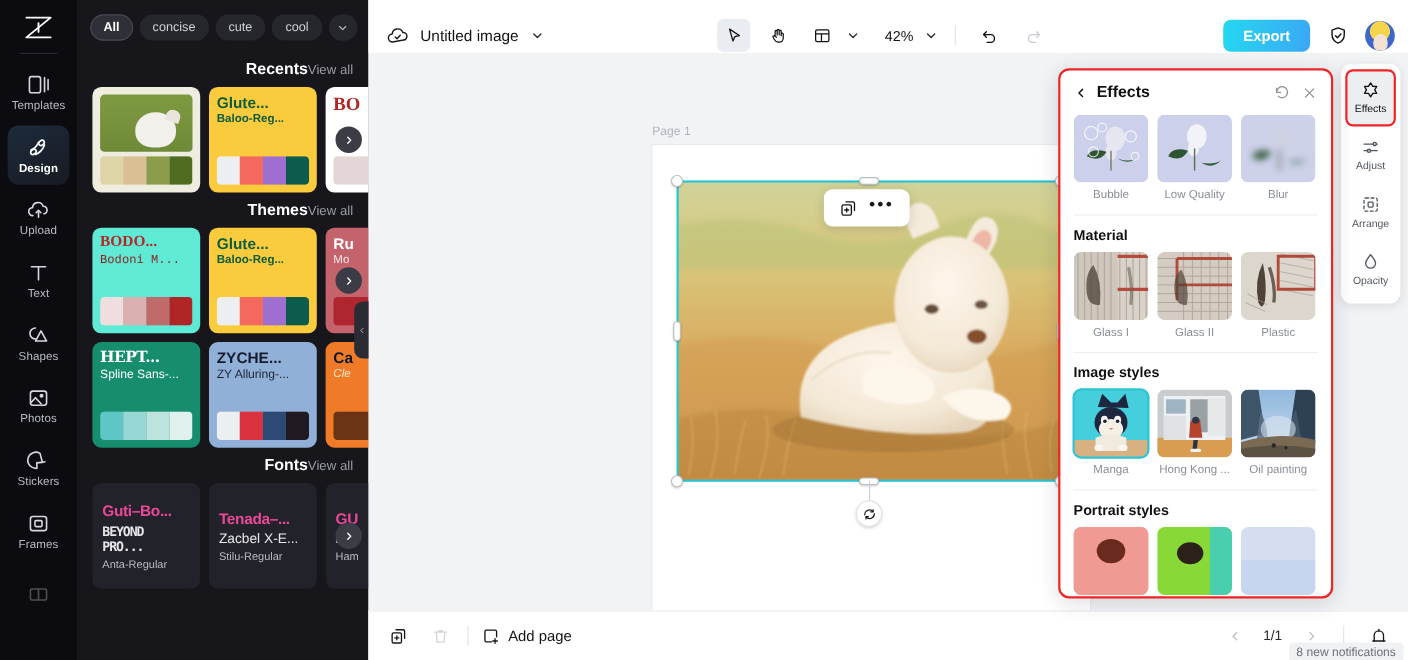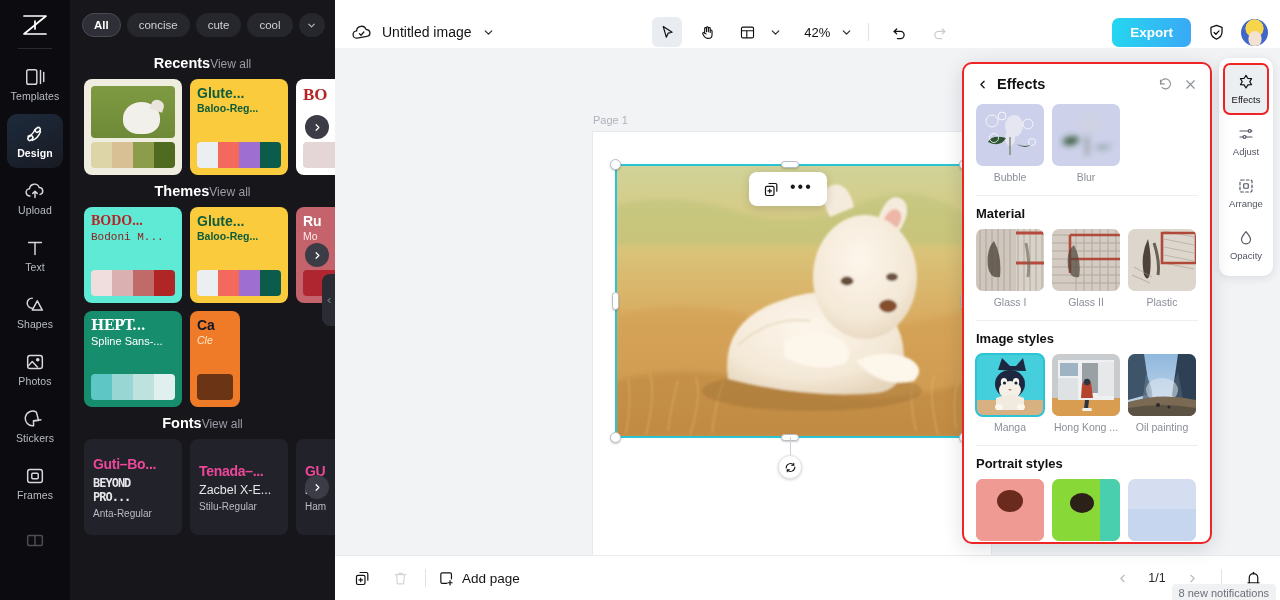--- a/index.html
+++ b/index.html
@@ -35,21 +35,21 @@
   .chip {
     background:#26262d; color:#cfd1d6; font-size:11.5px; border-radius:13px;
     padding:5px 11px; white-space:nowrap; cursor:pointer; border:1px solid transparent;
   }
   .chip.active { background:#2f2f38; color:#fff; font-weight:bold; border-color:#4a4a55; }
   .chip-more {
     width:28px; height:24px; border-radius:12px; background:#26262d;
     display:flex; align-items:center; justify-content:center; cursor:pointer; margin-left:auto;
   }
   .sec-head {
-    display:flex; justify-content:center; align-items:baseline;
+    display:flex; justify-content:flex-end; align-items:baseline;
     padding:8px 14px 8px 14px;
   }
   .sec-title { color:#fff; font-size:14.5px; font-weight:bold; }
   .sec-viewall { color:#9a9da6; font-size:12px; cursor:pointer; }
   .row { display:flex; gap:8px; padding:0 0 0 14px; position:relative; }
   .card { width:98px; height:96px; border-radius:8px; overflow:hidden; flex:0 0 98px; cursor:pointer; position:relative; }
   .card.crop { flex:0 0 50px; width:50px; }
   .tpl { padding:7px; display:flex; flex-direction:column; justify-content:space-between; height:100%; }
   .tpl-img { height:52px; border-radius:4px; background:#79913f; overflow:hidden; position:relative; }
   .swatches { display:flex; height:26px; border-radius:4px; overflow:hidden; }
@@ -379,20 +379,34 @@
         <div class="tpl">
           <div>
             <div class="tpl-t1" style="color:#fff;font-family:'DejaVu Serif',serif;letter-spacing:-.5px">HEPT...</div>
             <div class="tpl-t2" style="color:#fff;font-weight:normal;font-size:11px">Spline Sans-...</div>
           </div>
           <div class="swatches">
             <i style="background:#5fc6c6"></i>
               <i style="background:#97d6d3"></i>
               <i style="background:#bee2de"></i>
               <i style="background:#dff0ee"></i>
+          </div>
+        </div>
+      </div>
+      <div class="card" style="background:#91b0d8">
+        <div class="tpl">
+          <div>
+            <div class="tpl-t1" style="color:#151a2e">ZYCHE...</div>
+            <div class="tpl-t2" style="color:#1b2236;font-weight:normal;font-size:11px">ZY Alluring-...</div>
+          </div>
+          <div class="swatches">
+            <i style="background:#eceff1"></i>
+              <i style="background:#d9333f"></i>
+              <i style="background:#2d4a74"></i>
+              <i style="background:#211a22"></i>
           </div>
         </div>
       </div>
       <div class="card crop" style="background:#ef7b28">
         <div class="tpl">
           <div>
             <div class="tpl-t1" style="color:#0f172a">Ca</div>
             <div class="tpl-t2" style="color:#ffe9c9;font-weight:normal;font-style:italic">Cle</div>
           </div>
           <div class="swatches">
@@ -695,20 +709,35 @@
                   <circle cx="18" cy="34" r="4.5"></circle>
                   <circle cx="56" cy="38" r="3.5"></circle>
               </g>
             </svg>
           </div>
           <div class="fx-cap">Bubble</div>
         </div>
         <div class="fx-item">
           <div class="fx-thumb">
             <svg width="68" height="62" viewBox="0 0 68 62">
+              <rect width="68" height="62" fill="#ccd0ea"></rect>
+              <g fill="#f2f2f8">
+                  <ellipse cx="36" cy="20" rx="9" ry="11"></ellipse>
+                  <ellipse cx="33" cy="31" rx="5" ry="7"></ellipse>
+                </g>
+              <path d="M28 33 q-14 -4 -18 5 q12 6 18 -5z" fill="#2e5431"></path>
+              <path d="M40 44 q12 2 18 -2 q-8 8 -18 2z" fill="#2f5a34"></path>
+              <path d="M34 31 v20" stroke="#5f6f52" stroke-width="1.3"></path>
+            </svg>
+          </div>
+          <div class="fx-cap">Low Quality</div>
+        </div>
+        <div class="fx-item">
+          <div class="fx-thumb">
+            <svg width="68" height="62" viewBox="0 0 68 62">
               <defs>
                   <filter id="bl">
                     <feGaussianBlur stdDeviation="3.2"></feGaussianBlur>
                   </filter>
                 </defs>
               <rect width="68" height="62" fill="#cdd1ea"></rect>
               <g filter="url(#bl)">
                 <ellipse cx="38" cy="20" rx="9" ry="11" fill="#cfd2e2"></ellipse>
                 <path d="M28 34 q-14 -4 -18 5 q12 6 18 -5z" fill="#2e5431"></path>
                 <path d="M42 42 q12 2 18 -2 q-8 8 -18 2z" fill="#2f5a34"></path>

